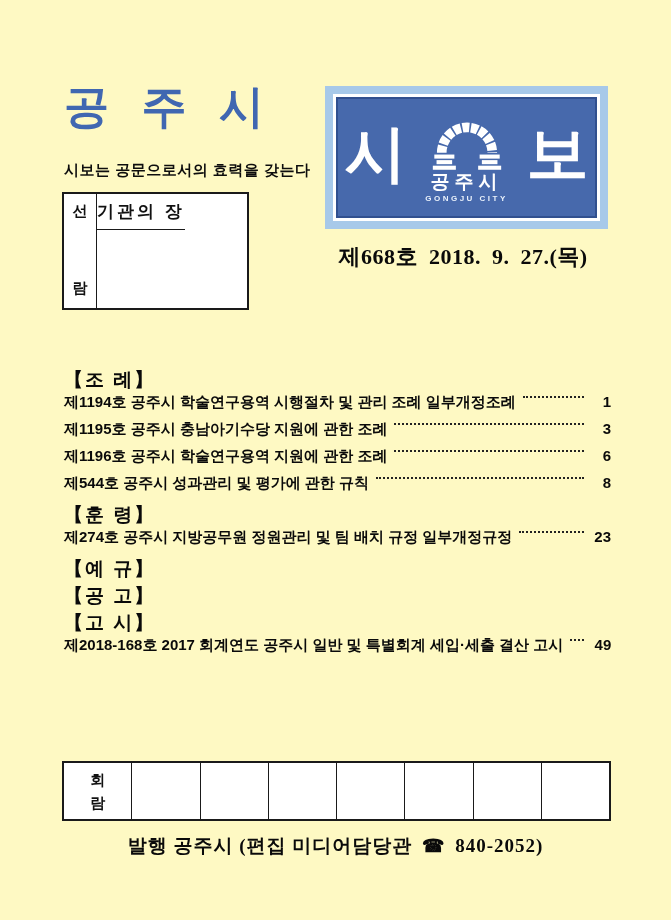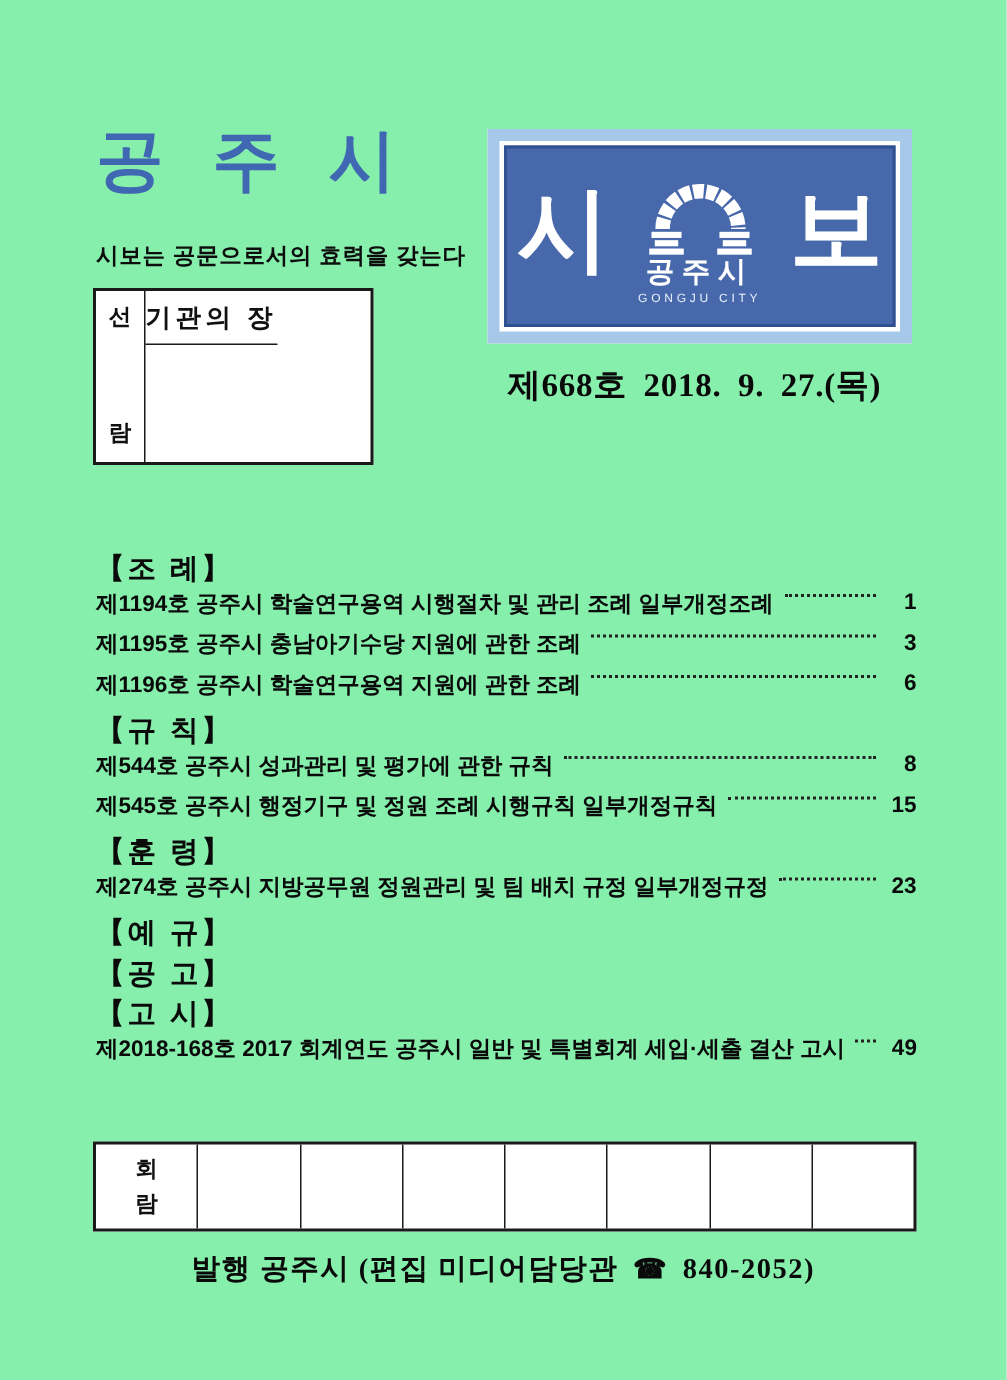--- a/index.html
+++ b/index.html
@@ -1,18 +1,18 @@
 <!DOCTYPE html>
 <html><head>
 <meta charset="utf-8">
 <style>
   html,body { margin:0; padding:0; background:#e9e9e9; }
   .page {
     position:relative; width:671px; height:920px; margin:0 auto;
-    background:#86efac; overflow:hidden;
+    background:#fef9c3; overflow:hidden;
     font-family:"Liberation Sans","DejaVu Sans",sans-serif; color:#111;
   }
 
   
   .city-title {
     position:absolute; left:64px; top:84px;
     font-size:45px; font-weight:800; color:#4067b1;
     letter-spacing:10px; white-space:nowrap; line-height:1;
   }
   .subtitle {
@@ -48,21 +48,21 @@
     width:100%; height:100%; box-sizing:border-box;
     background:#4769ac; border:2px solid #31508f;
     display:flex; align-items:center; justify-content:center; gap:8px; padding:0 6px;
   }
   .logo-char {
     font-size:62px; font-weight:800; color:#ffffff; line-height:1;
     transform:translateY(-4px);
   }
   .logo-center { display:flex; flex-direction:column; align-items:center; width:104px; margin-top:8px; }
   .logo-kor { font-size:19px; font-weight:700; color:#ffffff; letter-spacing:5px; line-height:1.1; }
-  .logo-eng { font-size:8px; font-weight:400; color:#e9f1fb; letter-spacing:2.5px; margin-top:2px; }
+  .logo-eng { font-size:8px; font-weight:700; color:#e9f1fb; letter-spacing:2.5px; margin-top:2px; }
 
   
   .issue-line {
     position:absolute; left:318px; top:242px; width:290px; text-align:center;
     font-family:"Liberation Serif","DejaVu Serif",serif;
     font-size:22px; font-weight:700; letter-spacing:0.5px; word-spacing:5px;
     white-space:nowrap; color:#0a0a0a;
   }
 
   
@@ -155,31 +155,25 @@
       <span>제1195호 공주시 충남아기수당 지원에 관한 조례</span>
       <span class="toc-leader"></span>
       <span class="toc-page">3</span>
     </div>
     <div class="toc-item">
       <span>제1196호 공주시 학술연구용역 지원에 관한 조례</span>
       <span class="toc-leader"></span>
       <span class="toc-page">6</span>
     </div>
 
-    <div class="toc-section">【규  칙】</div>
 
     <div class="toc-item">
       <span>제544호 공주시 성과관리 및 평가에 관한 규칙</span>
       <span class="toc-leader"></span>
       <span class="toc-page">8</span>
-    </div>
-    <div class="toc-item">
-      <span>제545호 공주시 행정기구 및 정원 조례 시행규칙 일부개정규칙</span>
-      <span class="toc-leader"></span>
-      <span class="toc-page">15</span>
     </div>
 
     <div class="toc-section">【훈  령】</div>
 
     <div class="toc-item">
       <span>제274호 공주시 지방공무원 정원관리 및 팀 배치 규정 일부개정규정</span>
       <span class="toc-leader"></span>
       <span class="toc-page">23</span>
     </div>
 

